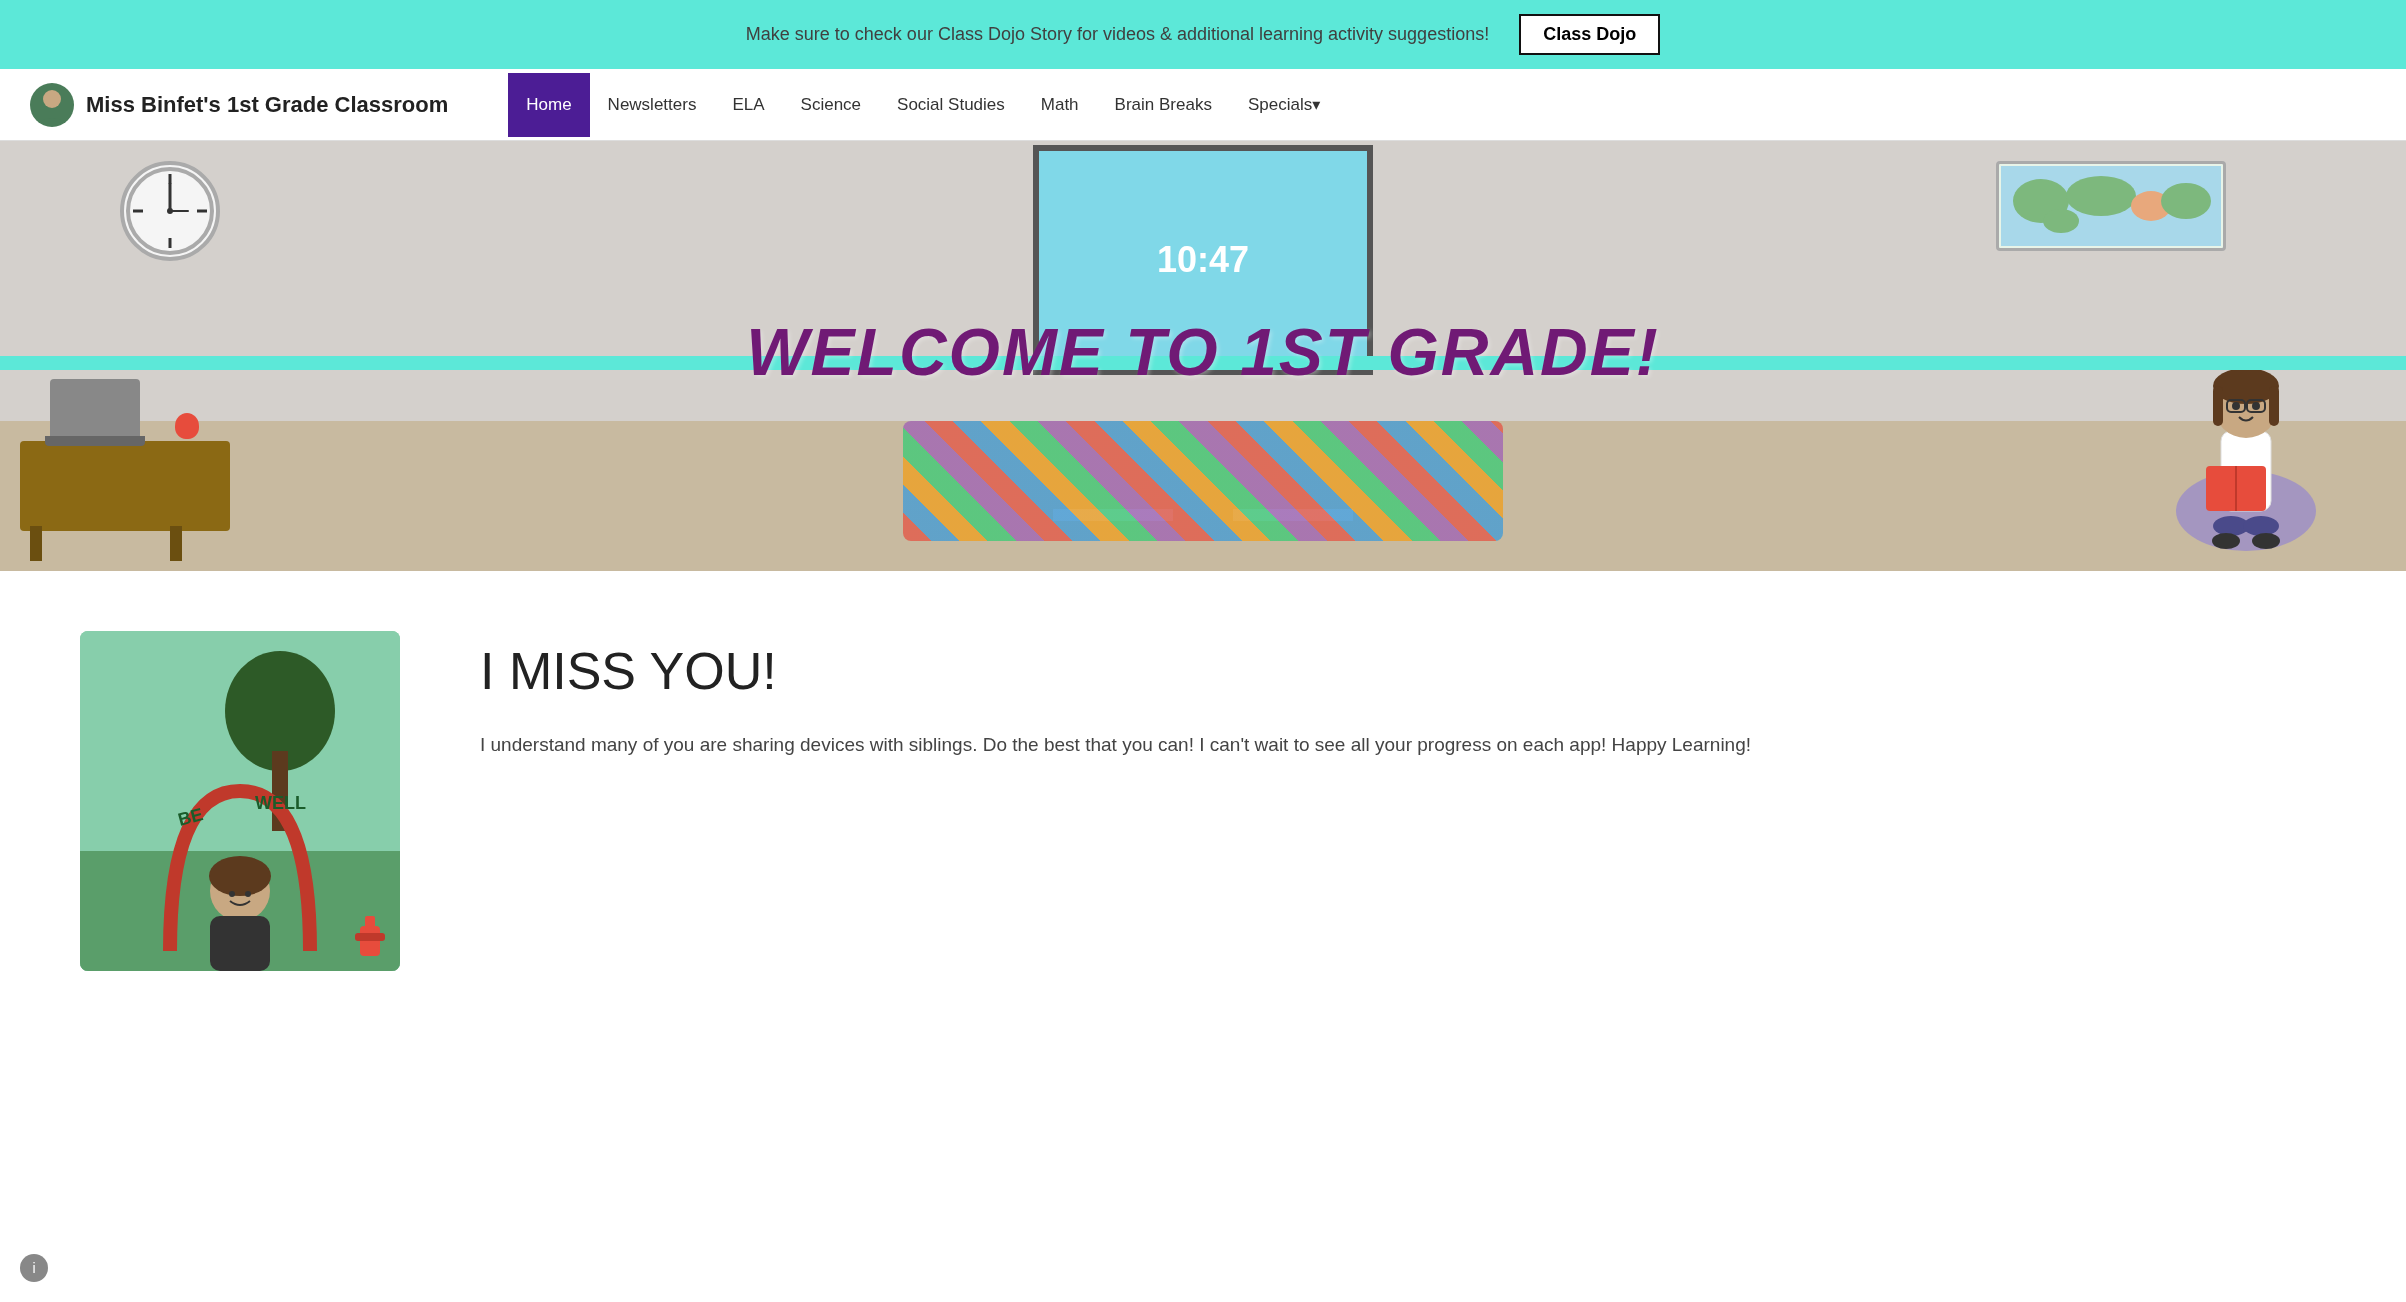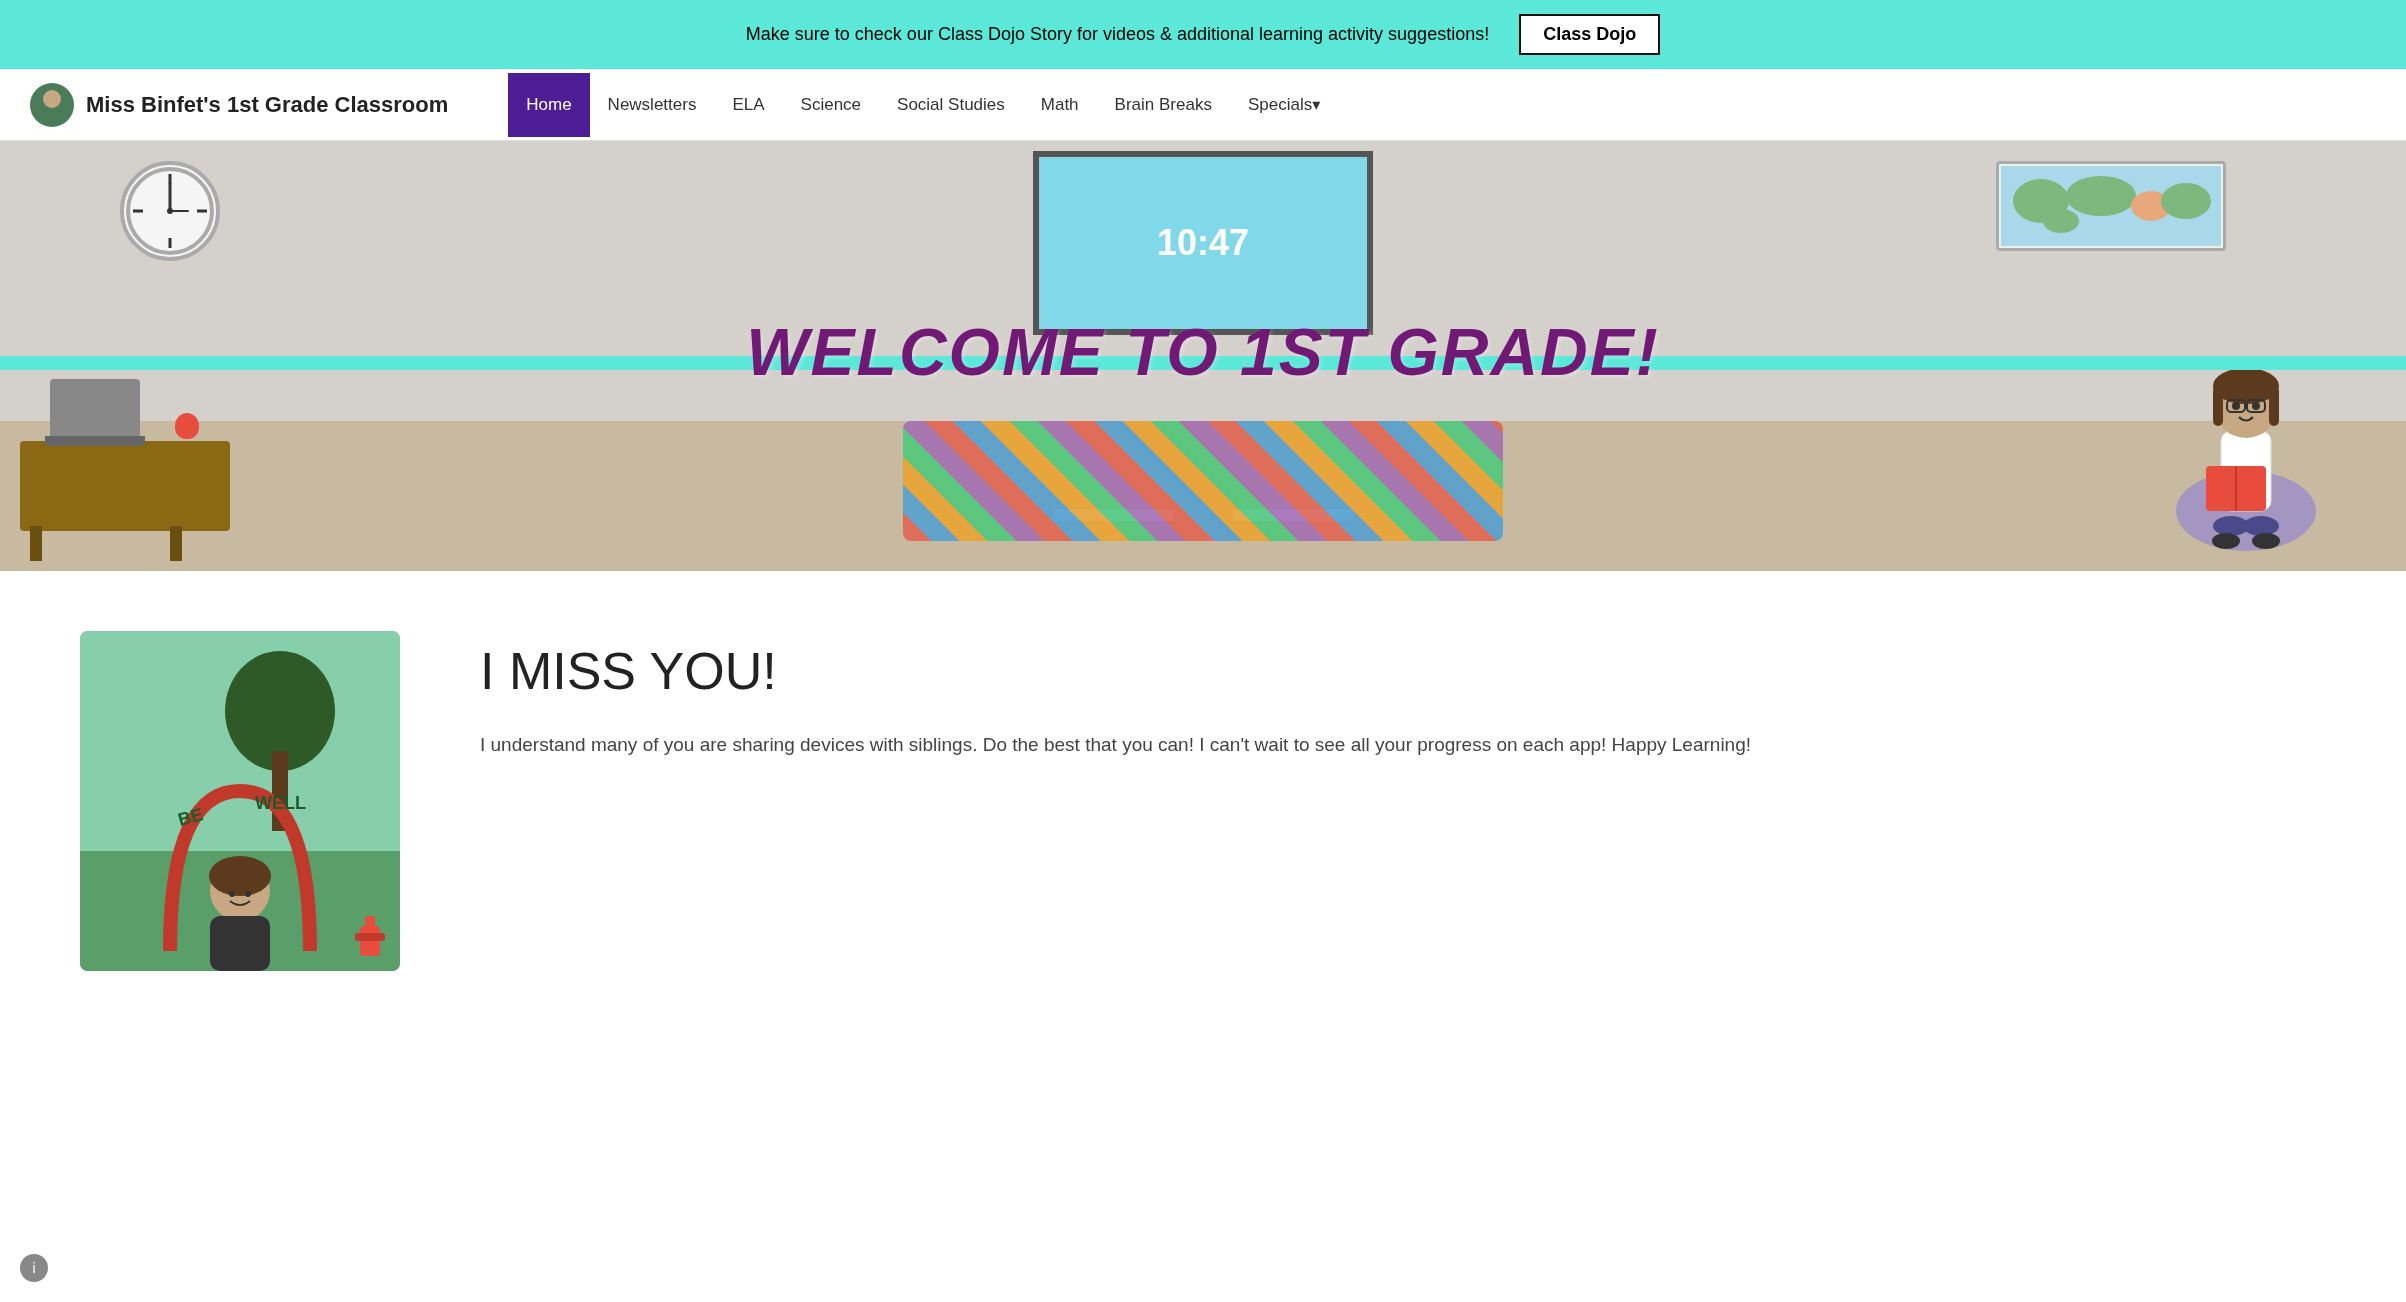--- a/index.html
+++ b/index.html
@@ -9,21 +9,21 @@
     .top-banner {
       background: #5ce8d8;
       display: flex;
       align-items: center;
       justify-content: center;
       padding: 14px 40px;
       gap: 30px;
     }
     .top-banner-text {
       font-size: 18px;
-      color: #000000;
+      color: #404040;
       text-align: right;
     }
     .class-dojo-btn {
       border: 2px solid #111;
       background: #fff;
       padding: 8px 22px;
       font-size: 18px;
       font-weight: bold;
       cursor: pointer;
       white-space: nowrap;
@@ -130,25 +130,25 @@
       border: 4px solid #aaa;
       display: flex;
       align-items: center;
       justify-content: center;
       font-size: 12px;
       color: #333;
     }
     
     .smart-board {
       position: absolute;
-      top: 10px;
+      top: 4px;
       left: 50%;
       transform: translateX(-50%);
       width: 340px;
-      height: 184px;
+      height: 230px;
       background: #80d8e8;
       border: 6px solid #555;
       display: flex;
       align-items: center;
       justify-content: center;
     }
     .smart-board-time {
       font-size: 36px;
       color: #fff;
       font-weight: bold;

